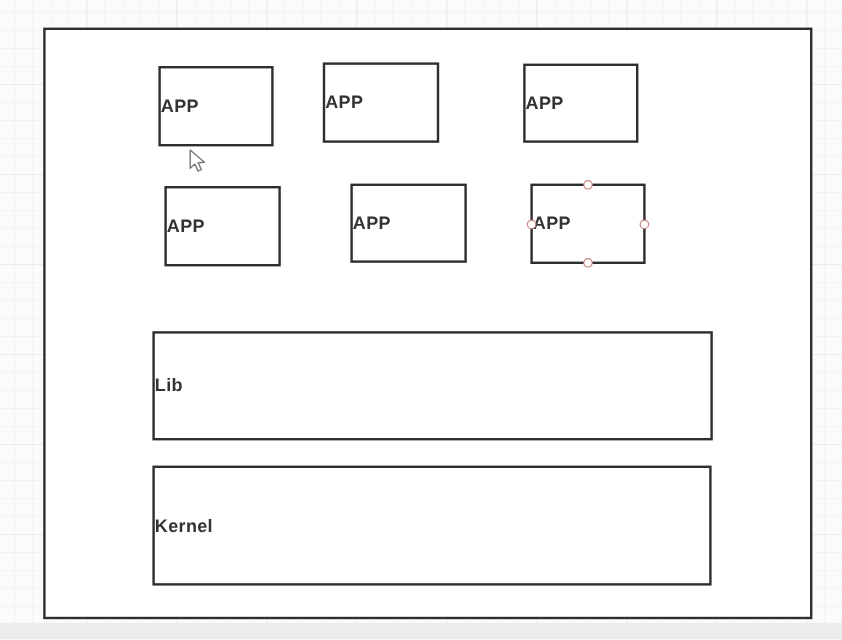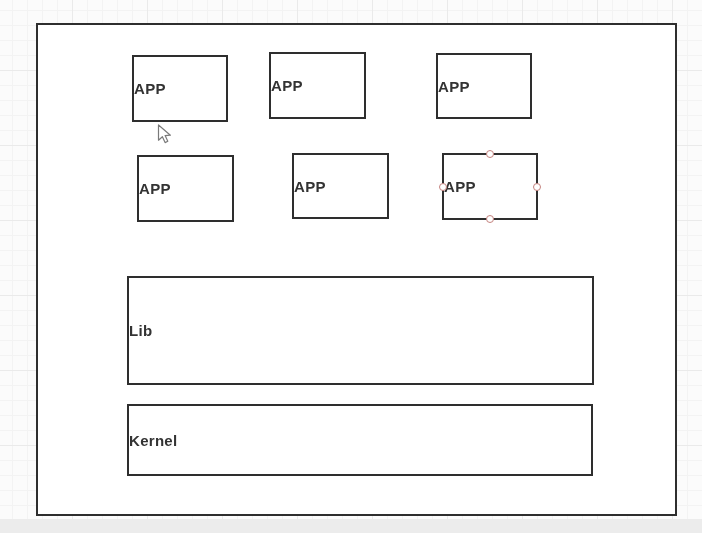--- a/index.html
+++ b/index.html
@@ -79,24 +79,24 @@
       <div class="node" style="left: 292px; top: 153px; width: 97px; height: 66px;">
         <span>APP</span>
       </div>
       <div class="node" style="left: 442px; top: 153px; width: 96px; height: 67px;">
         <span>APP</span>
         <span class="anchor anchor-top"></span>
         <span class="anchor anchor-right"></span>
         <span class="anchor anchor-bottom"></span>
         <span class="anchor anchor-left"></span>
       </div>
-      <div class="node" style="left: 127px; top: 276px; width: 467px; height: 109px;">
+      <div class="node" style="left: 127px; top: 276px; width: 467px; height: 91px;">
         <span>Lib</span>
       </div>
-      <div class="node" style="left: 127px; top: 388px; width: 466px; height: 72px; margin-top: 16px;">
+      <div class="node" style="left: 127px; top: 388px; width: 466px; height: 100px;">
         <span>Kernel</span>
       </div>
     </div>
   <div class="footer-band"></div>
   <svg class="cursor" viewBox="0 0 16 22" id="cursor-svg" style="left: 157px; top: 124px;">
     <path d="M1.5 1 L1.5 16.2 L5.4 12.7 L8.1 18.6 L10.8 17.3 L8.1 11.6 L13.4 11.2 Z" fill="#ffffff" stroke="#7a7a7a" stroke-width="1.2" stroke-linejoin="round"></path>
   </svg>
 </div>
 
 </body></html>

